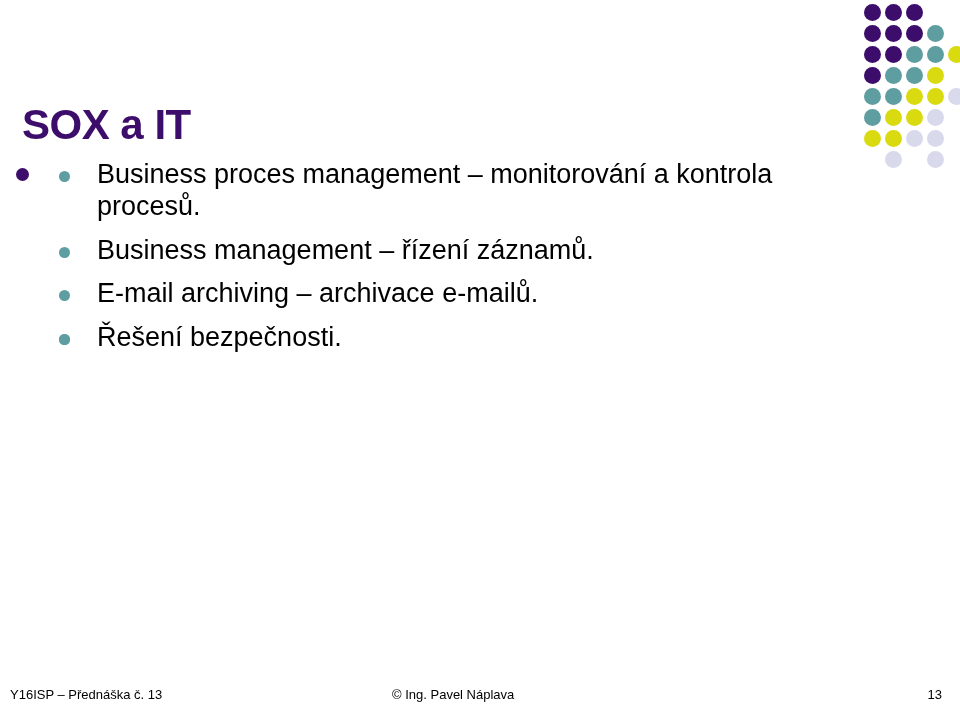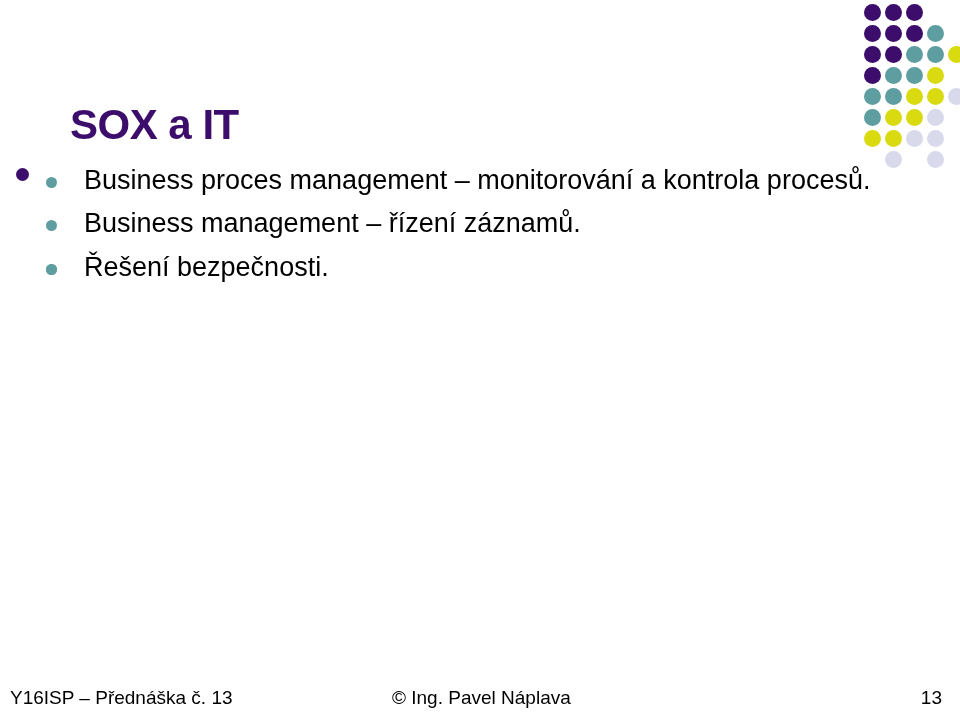--- a/index.html
+++ b/index.html
@@ -34,21 +34,20 @@
   #slide-title {
     position: absolute;
     left: 22px;
     top: 76px;
     font-size: 42px;
     font-weight: bold;
     color: #3d0d6b;
     letter-spacing: -0.5px;
     line-height: 1;
     white-space: nowrap;
-    margin-left: 48px;
   }
 
   
   #content {
     position: absolute;
     left: 0;
     top: 152px;
     width: 880px;
   }
 
@@ -81,30 +80,30 @@
   .bullet-l2 > .marker {
     position: absolute;
     left: 46px;
     top: 13px;
     width: 11px;
     height: 11px;
     border-radius: 50%;
     background: #5f9ea0;
   }
 
-  .sub-list { margin-top: 12px; }
+  .sub-list { margin-top: 6px; padding-left: 13px; }
 
   
   #footer {
     position: absolute;
     left: 0;
     bottom: 8px;
     width: 960px;
     height: 22px;
-    font-size: 19px;
+    font-size: 13px;
     color: #000000;
   }
   #footer .f-left   { position: absolute; left: 10px;  top: 3px; }
   #footer .f-center { position: absolute; left: 392px; top: 3px; }
   #footer .f-right  { position: absolute; right: 18px; top: 3px; }
 </style>
 </head>
 <body style="background: rgb(255, 255, 255);">
 
 <div id="dot-grid">
@@ -155,20 +154,24 @@
     <div class="bullet-l2">
       <span class="marker" style="background: rgb(95, 158, 160);"></span>
       <span>Business proces management – monitorování a kontrola procesů.</span>
     </div>
 
     <div class="bullet-l2">
       <span class="marker" style="background: rgb(95, 158, 160);"></span>
       <span>Business management – řízení záznamů.</span>
     </div>
 
+    <div class="bullet-l2">
+      <span class="marker" style="background: rgb(95, 158, 160);"></span>
+      <span>E-mail archiving – archivace e-mailů.</span>
+    </div>
 
     <div class="bullet-l2">
       <span class="marker" style="background: rgb(95, 158, 160);"></span>
     </div>
 
     <div class="bullet-l2">
       <span class="marker" style="background: rgb(95, 158, 160);"></span>
       <span>Řešení bezpečnosti.</span>
     </div>
 

